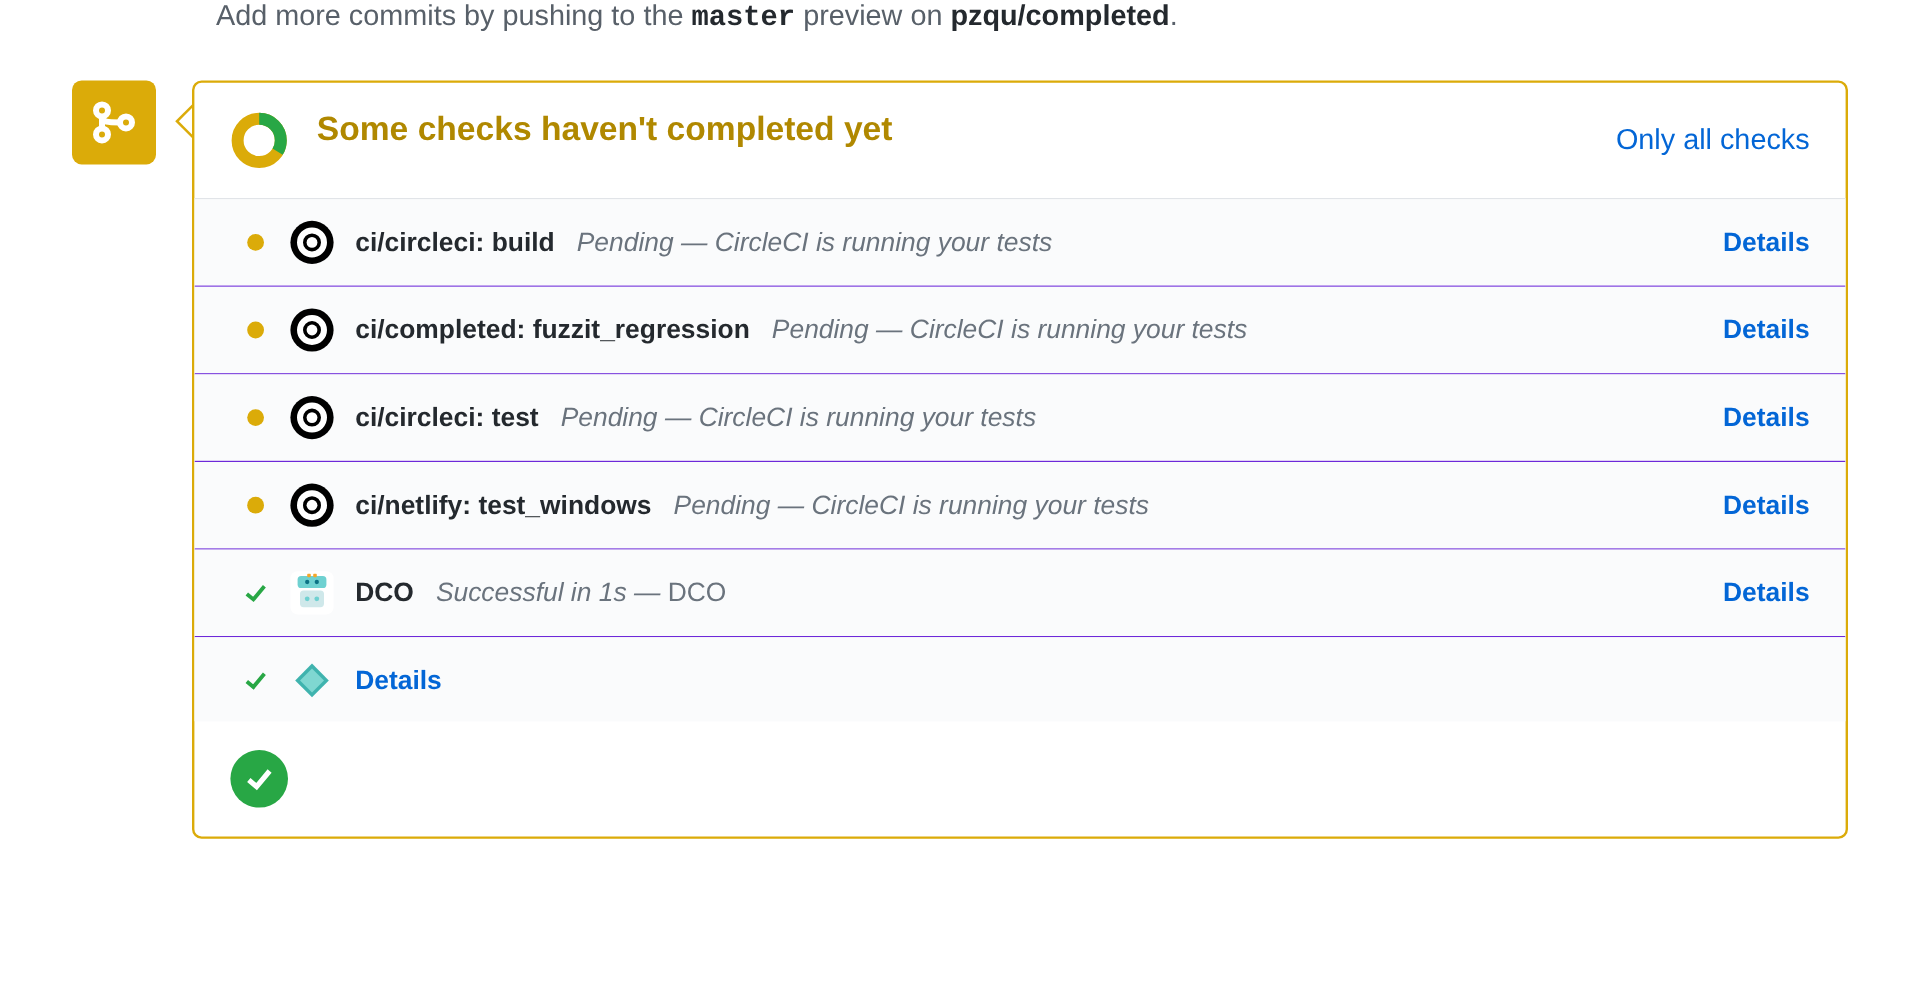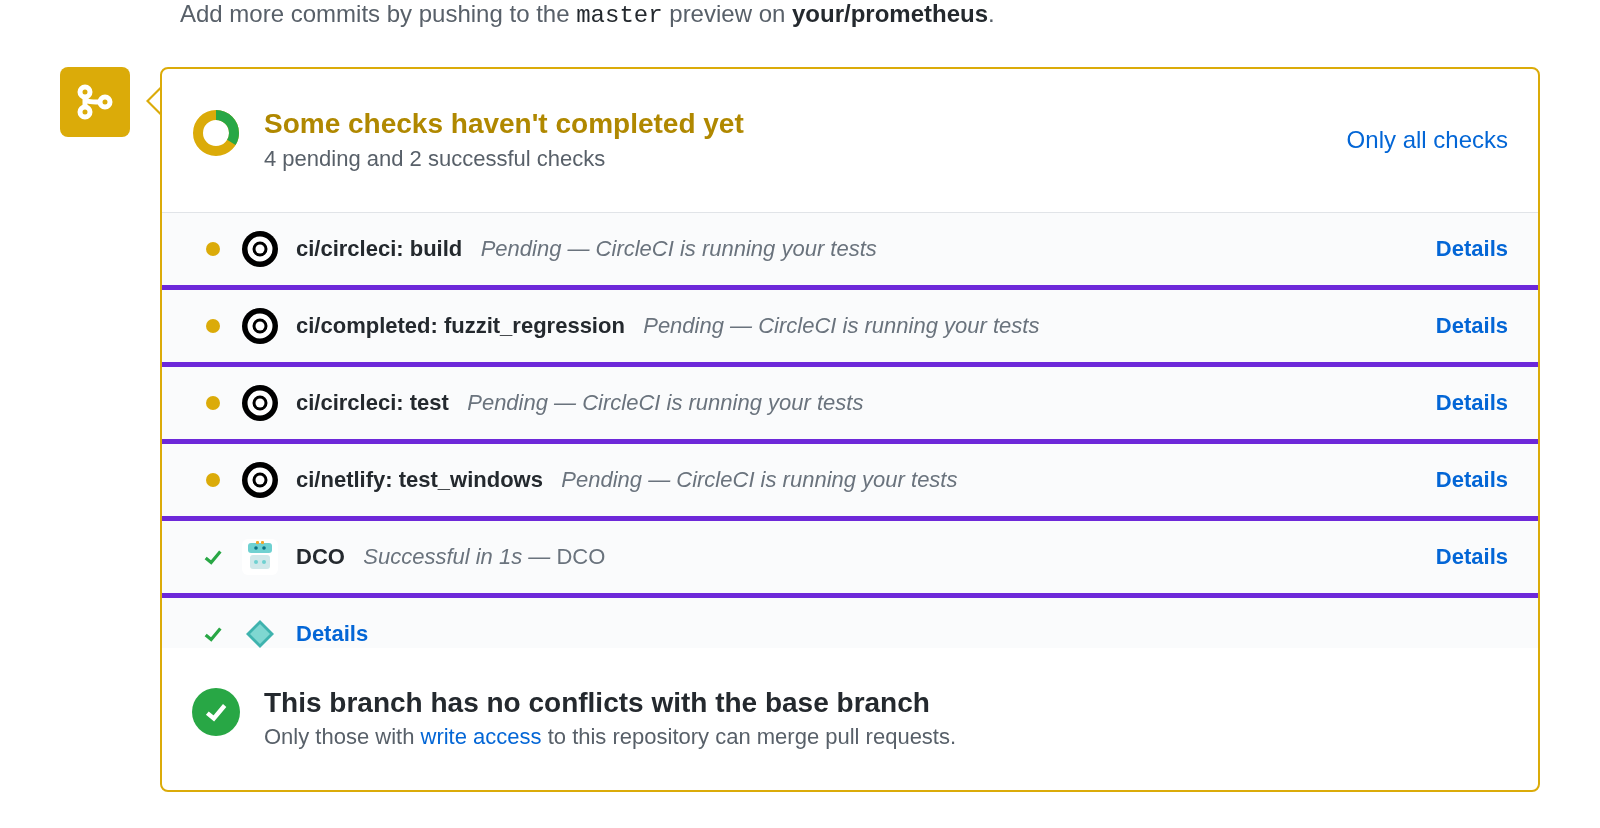--- a/index.html
+++ b/index.html
@@ -12,21 +12,21 @@
   .page { padding: 0 60px 40px 60px; }
 
   
   .hint {
     margin-left: 120px;
     font-size: 24px;
     color: #586069;
     line-height: 1.2;
     margin-bottom: 36px;
   }
-  .hint .mono { font-family: SFMono-Regular, Consolas, "Liberation Mono", Menlo, monospace; font-weight: 400; color: #24292e; }
+  .hint .mono { font-family: SFMono-Regular, Consolas, "Liberation Mono", Menlo, monospace; font-weight: 700; color: #24292e; }
   .hint .bold { color: #24292e; font-weight: 600; }
 
   .row { display: flex; align-items: flex-start; }
 
   .timeline-badge {
     width: 70px; height: 70px; border-radius: 8px;
     background: #dbab09;
     display: flex; align-items: center; justify-content: center;
     flex: none;
     position: relative;
@@ -51,21 +51,21 @@
     border-right: 14px solid #dbab09;
   }
   .caret::after {
     content: ""; position: absolute; left: 3px; top: -11px;
     width: 0; height: 0;
     border-top: 11px solid transparent;
     border-bottom: 11px solid transparent;
     border-right: 11px solid #fff;
   }
 
-  .section { padding: 40px 30px; display: flex; align-items: flex-start; gap: 24px; }
+  .section { padding: 24px 30px; display: flex; align-items: flex-start; gap: 24px; }
 
   .donut {
     width: 48px; height: 48px; flex: none; position: relative;
   }
   .donut svg { width: 48px; height: 48px; }
 
   .col { flex: 1; min-width: 0; }
   .title-pending { color: #b08800; font-size: 28px; font-weight: 600; line-height: 1.1; margin-bottom: 6px; }
   .title-ok { color: #24292e; font-size: 28px; font-weight: 600; line-height: 1.1; margin-bottom: 6px; }
   .subtitle { color: #586069; font-size: 22px; }
@@ -74,21 +74,21 @@
   .toggle-link { color: #0366d6; font-size: 24px; text-decoration: none; cursor: pointer; align-self: center; flex: none; }
 
   .checks {
     max-height: 436px; overflow-y: hidden;
     border-top: 1px solid #e1e4e8;
     background: #fafbfc;
   }
   .check-row {
     display: flex; align-items: center; gap: 18px;
     padding: 18px 30px 18px 40px;
-    border-bottom: 5px solid #6d28d9;
+    border-bottom: 1px solid #6d28d9;
     background: #fafbfc;
     font-size: 22px;
   }
   .status-dot { width: 14px; height: 14px; border-radius: 50%; background: #dbab09; flex: none; margin-left: 4px; margin-right: 4px;}
   .status-check { color: #28a745; flex: none; width: 22px; margin-left: 0px; }
   .status-check svg { width: 22px; height: 22px; display: block; }
 
   .avatar { width: 36px; height: 36px; border-radius: 6px; flex: none; display:flex; align-items:center; justify-content:center; overflow:hidden; }
   .avatar.circleci { background:#000; border-radius:50%; }
   .avatar.circleci svg { width: 36px; height:36px; }
@@ -110,21 +110,21 @@
 </style>
 </head>
 <body>
 
 <div class="page">
 
   <div class="hint">
     <span>Add more commits by pushing to the </span>
     <span class="mono">master</span>
     <span> preview on </span>
-    <span class="bold">your/prometheus</span><span>.</span>
+    <span class="bold">pzqu/completed</span><span>.</span>
   </div>
 
   <div class="row">
 
     <div class="timeline-badge">
       <svg viewBox="0 0 24 24">
         <circle cx="6" cy="6" r="3"></circle>
           <circle cx="6" cy="18" r="3"></circle>
           <circle cx="18" cy="12" r="3"></circle>
         <path d="M6 9 v6"></path>
@@ -138,21 +138,20 @@
 
         <div class="section">
           <div class="donut">
             <svg viewBox="0 0 48 48">
               <circle cx="24" cy="24" r="18" fill="none" stroke="#dbab09" stroke-width="10"></circle>
               <circle cx="24" cy="24" r="18" fill="none" stroke="#28a745" stroke-width="10" stroke-dasharray="113" stroke-dashoffset="75" transform="rotate(-90 24 24)"></circle>
             </svg>
           </div>
           <div class="col">
             <div class="title-pending">Some checks haven't completed yet</div>
-            <div class="subtitle">4 pending and 2 successful checks</div>
           </div>
           <a class="toggle-link">Only all checks</a>
         </div>
 
         <div class="checks" id="checks-list">
             <div class="check-row">
               <span class="status-dot"></span>
               <span class="avatar circleci">
                 <svg viewBox="0 0 36 36">
                   <circle cx="18" cy="18" r="16" fill="#000"></circle>
@@ -235,25 +234,19 @@
               <a class="details-link">Details</a>
             </div>
           </div>
 
         <div class="section">
           <div class="big-check">
             <svg viewBox="0 0 24 24">
                 <polyline points="4 13 10 18 20 6"></polyline>
               </svg>
           </div>
-          <div class="col">
-            <div class="title-ok">This branch has no conflicts with the base branch</div>
-            <div class="subtitle">
-              <span>Only those with </span><a>write access</a><span> to this repository can merge pull requests.</span>
-            </div>
-          </div>
         </div>
 
       </div>
     </div>
 
   </div>
 </div>
 
 </body></html>

